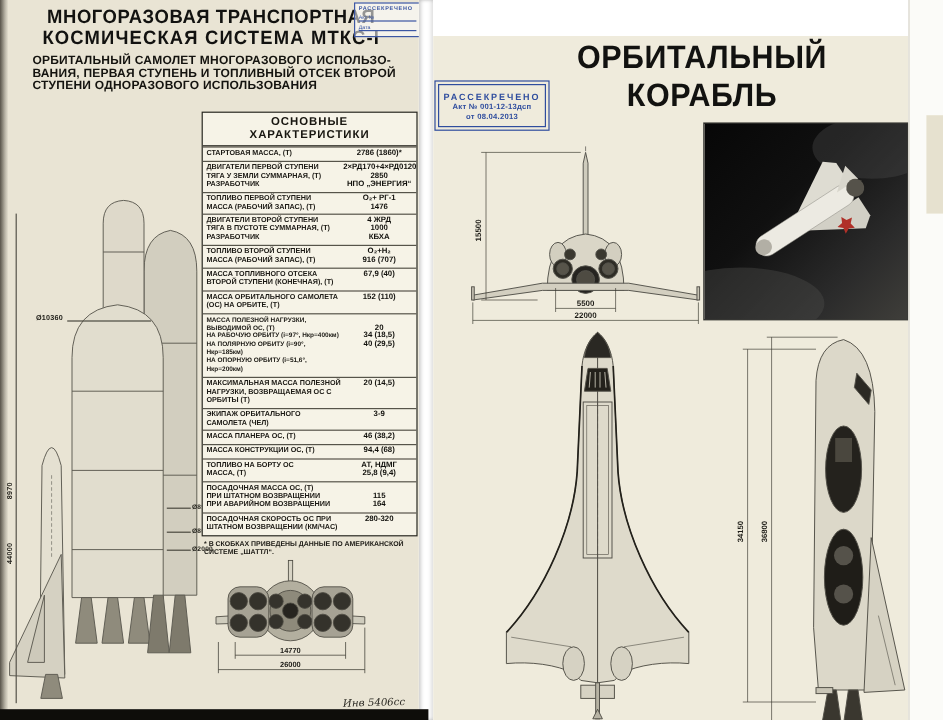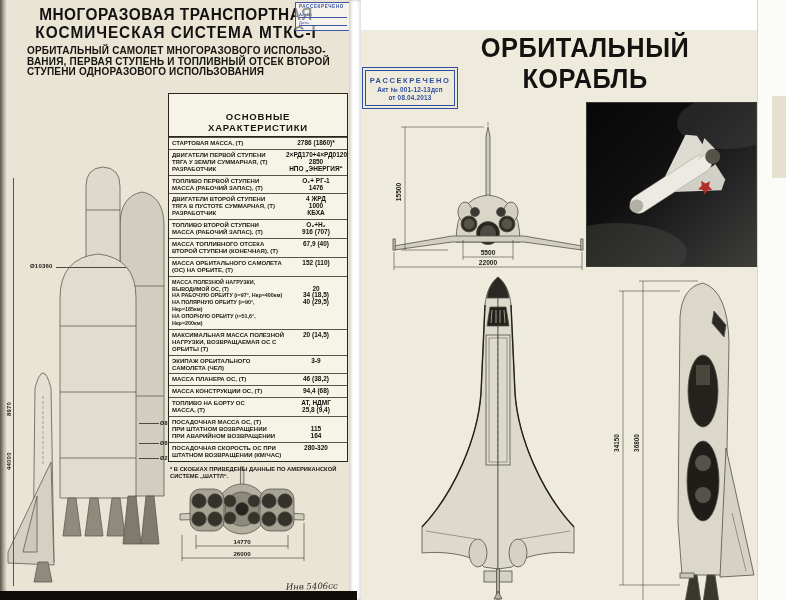--- a/index.html
+++ b/index.html
@@ -30,21 +30,21 @@
   .stamp-small{position:absolute;left:295px;top:2px;width:60px;height:29px;border:1.5px solid #3c57a3;
          background:rgba(255,255,255,.55);padding:1px 3px;box-sizing:border-box;color:#3c57a3;}
   .stamp-small .s1{font-size:4.6px;font-weight:bold;letter-spacing:.6px;}
   .stamp-small .s2,.stamp-small .s3{font-size:4.4px;border-bottom:.5px solid #3c57a3;width:48px;margin-top:2.5px;}
 
   
   .table-wrap{position:absolute;left:168px;top:93px;width:180px;}
   .char-table{border:1.2px solid #26251f;background:#f6f3e7;}
   .t-head{text-align:center;font-weight:bold;font-size:9.5px;line-height:10.5px;
           letter-spacing:.8px;padding:3px 2px;color:#17150f;white-space:pre-line;
-          border-bottom:1.2px solid #26251f;margin-top:15px;}
+          border-bottom:1.2px solid #26251f;}
   .t-row{display:flex;border-top:1px solid #56544a;}
   .t-row:first-of-type{border-top:none;}
   .t-label{flex:1;padding:2px 1px 2px 3px;font-size:6px;font-weight:bold;line-height:6.9px;
            color:#1b1914;white-space:pre-line;}
   .t-value{width:60px;padding:2px 1px;font-size:6.5px;font-weight:bold;line-height:6.9px;
            color:#11100c;text-align:center;white-space:pre-line;border-left:0;}
   .footnote{margin-top:4px;font-size:5.8px;font-weight:bold;line-height:7px;color:#1b1914;
             white-space:pre-line;padding-left:2px;}
 
   

